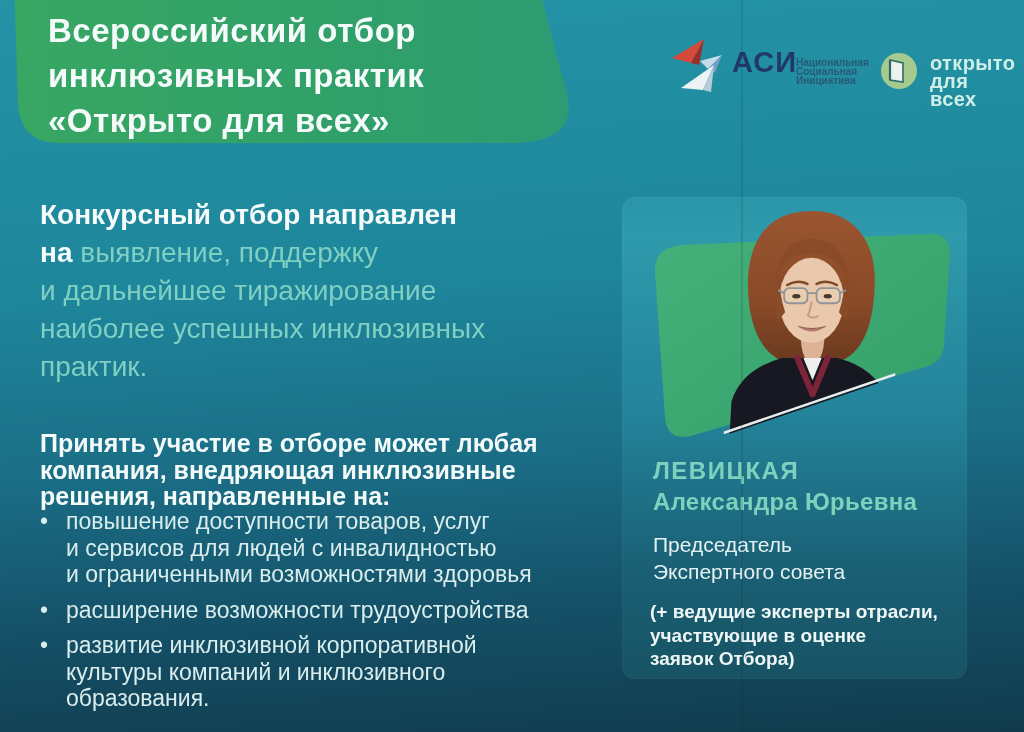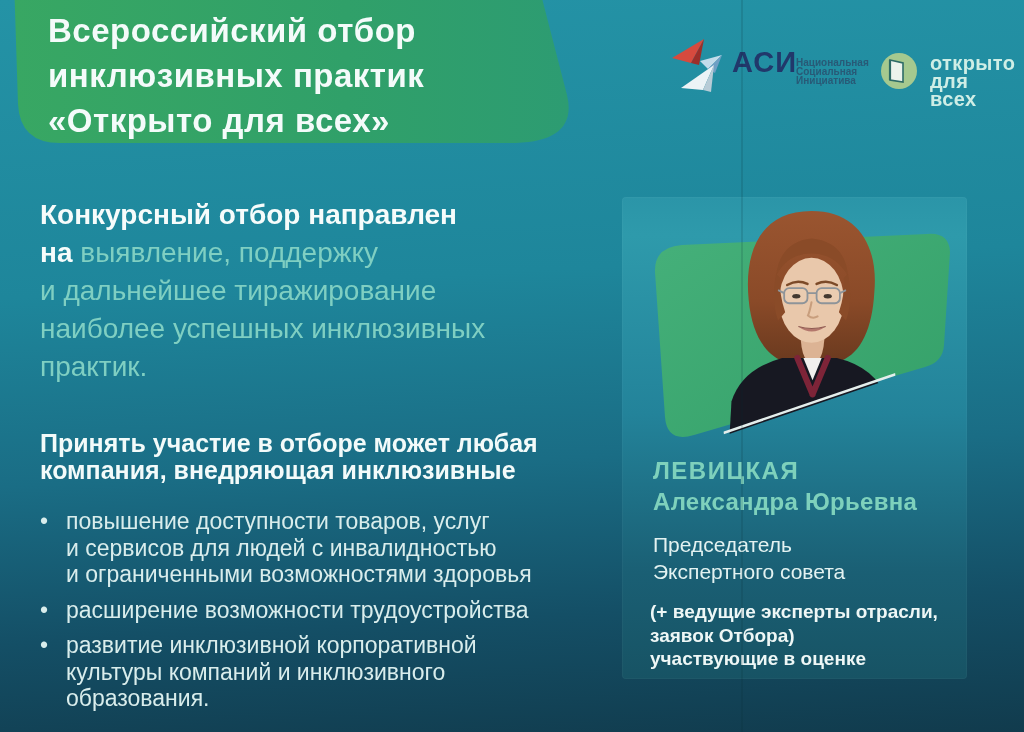--- a/index.html
+++ b/index.html
@@ -28,21 +28,21 @@
   .p1{left:40px;top:196px;font-size:28px;line-height:38px;}
   .p1 .w{color:#f6fcfb;font-weight:700;}
   .p1 .t{color:#7fcfc2;font-weight:400;}
   .p2{left:40px;top:430px;color:#f3fbfa;font-size:25px;font-weight:700;line-height:26.5px;}
   .bullets{left:40px;top:508px;width:560px;}
   .bullet-item{display:flex;margin-bottom:9px;color:#d9edec;font-size:23px;line-height:26.5px;}
   .bullet-dot{width:26px;flex:0 0 26px;color:#d9edec;font-size:23px;}
   .bullet-text{white-space:pre-line;}
 
   
-  .card{left:622px;top:197px;width:345px;height:482px;border-radius:4px;
+  .card{left:622px;top:197px;width:345px;height:482px;border-radius:13px;
     background:linear-gradient(180deg,#329daf 0%,#2b95a8 0%,#2e9aab 8%,#23839a 45%,#1a5f74 78%,#175364 100%);
     box-shadow:0 0 0 1px rgba(255,255,255,0.03) inset;}
   .card-backdrop{position:absolute;left:0;top:0;width:345px;height:480px;}
   .portrait{position:absolute;left:100px;top:12px;width:175px;height:228px;}
   .surname{position:absolute;left:31px;top:260px;color:#7ed1bc;font-size:24px;font-weight:700;letter-spacing:1.5px;}
   .firstname{position:absolute;left:31px;top:291px;color:#7ed1bc;font-size:24px;font-weight:700;letter-spacing:.3px;}
   .role{position:absolute;left:31px;top:334px;color:#e3f2f1;font-size:21px;font-weight:400;line-height:27px;}
   .note{position:absolute;left:28px;top:403px;color:#eef7f6;font-size:19px;font-weight:700;line-height:23.5px;}
 
   .fold-line{left:741px;top:0;width:2px;height:732px;background:rgba(8,40,52,.14);}
@@ -102,20 +102,21 @@
     <span class="w">на </span><span class="t">выявление, поддержку</span>
   </div>
   <div class="t">и дальнейшее тиражирование</div>
   <div class="t">наиболее успешных инклюзивных</div>
   <div class="t">практик.</div>
 </div>
 
 <div class="abs p2">
   <div>Принять участие в отборе может любая</div>
   <div>компания, внедряющая инклюзивные</div>
+  <div>решения, направленные на:</div>
 </div>
 
 <div class="abs bullets">
   <div class="bullet-item">
     <div class="bullet-dot">•</div>
     <div class="bullet-text">повышение доступности товаров, услуг
 и сервисов для людей с инвалидностью
 и ограниченными возможностями здоровья</div>
   </div>
   <div class="bullet-item">
@@ -178,18 +179,18 @@
   </svg>
 
   <div class="surname">ЛЕВИЦКАЯ</div>
   <div class="firstname">Александра Юрьевна</div>
   <div class="role">
     <div>Председатель</div>
     <div>Экспертного совета</div>
   </div>
   <div class="note">
     <div>(+ ведущие эксперты отрасли,</div>
+    <div>участвующие в оценке</div>
     <div>заявок Отбора)</div>
-    <div>участвующие в оценке</div>
   </div>
 </div>
 
 <div class="abs fold-line"></div>
 
 </body></html>

